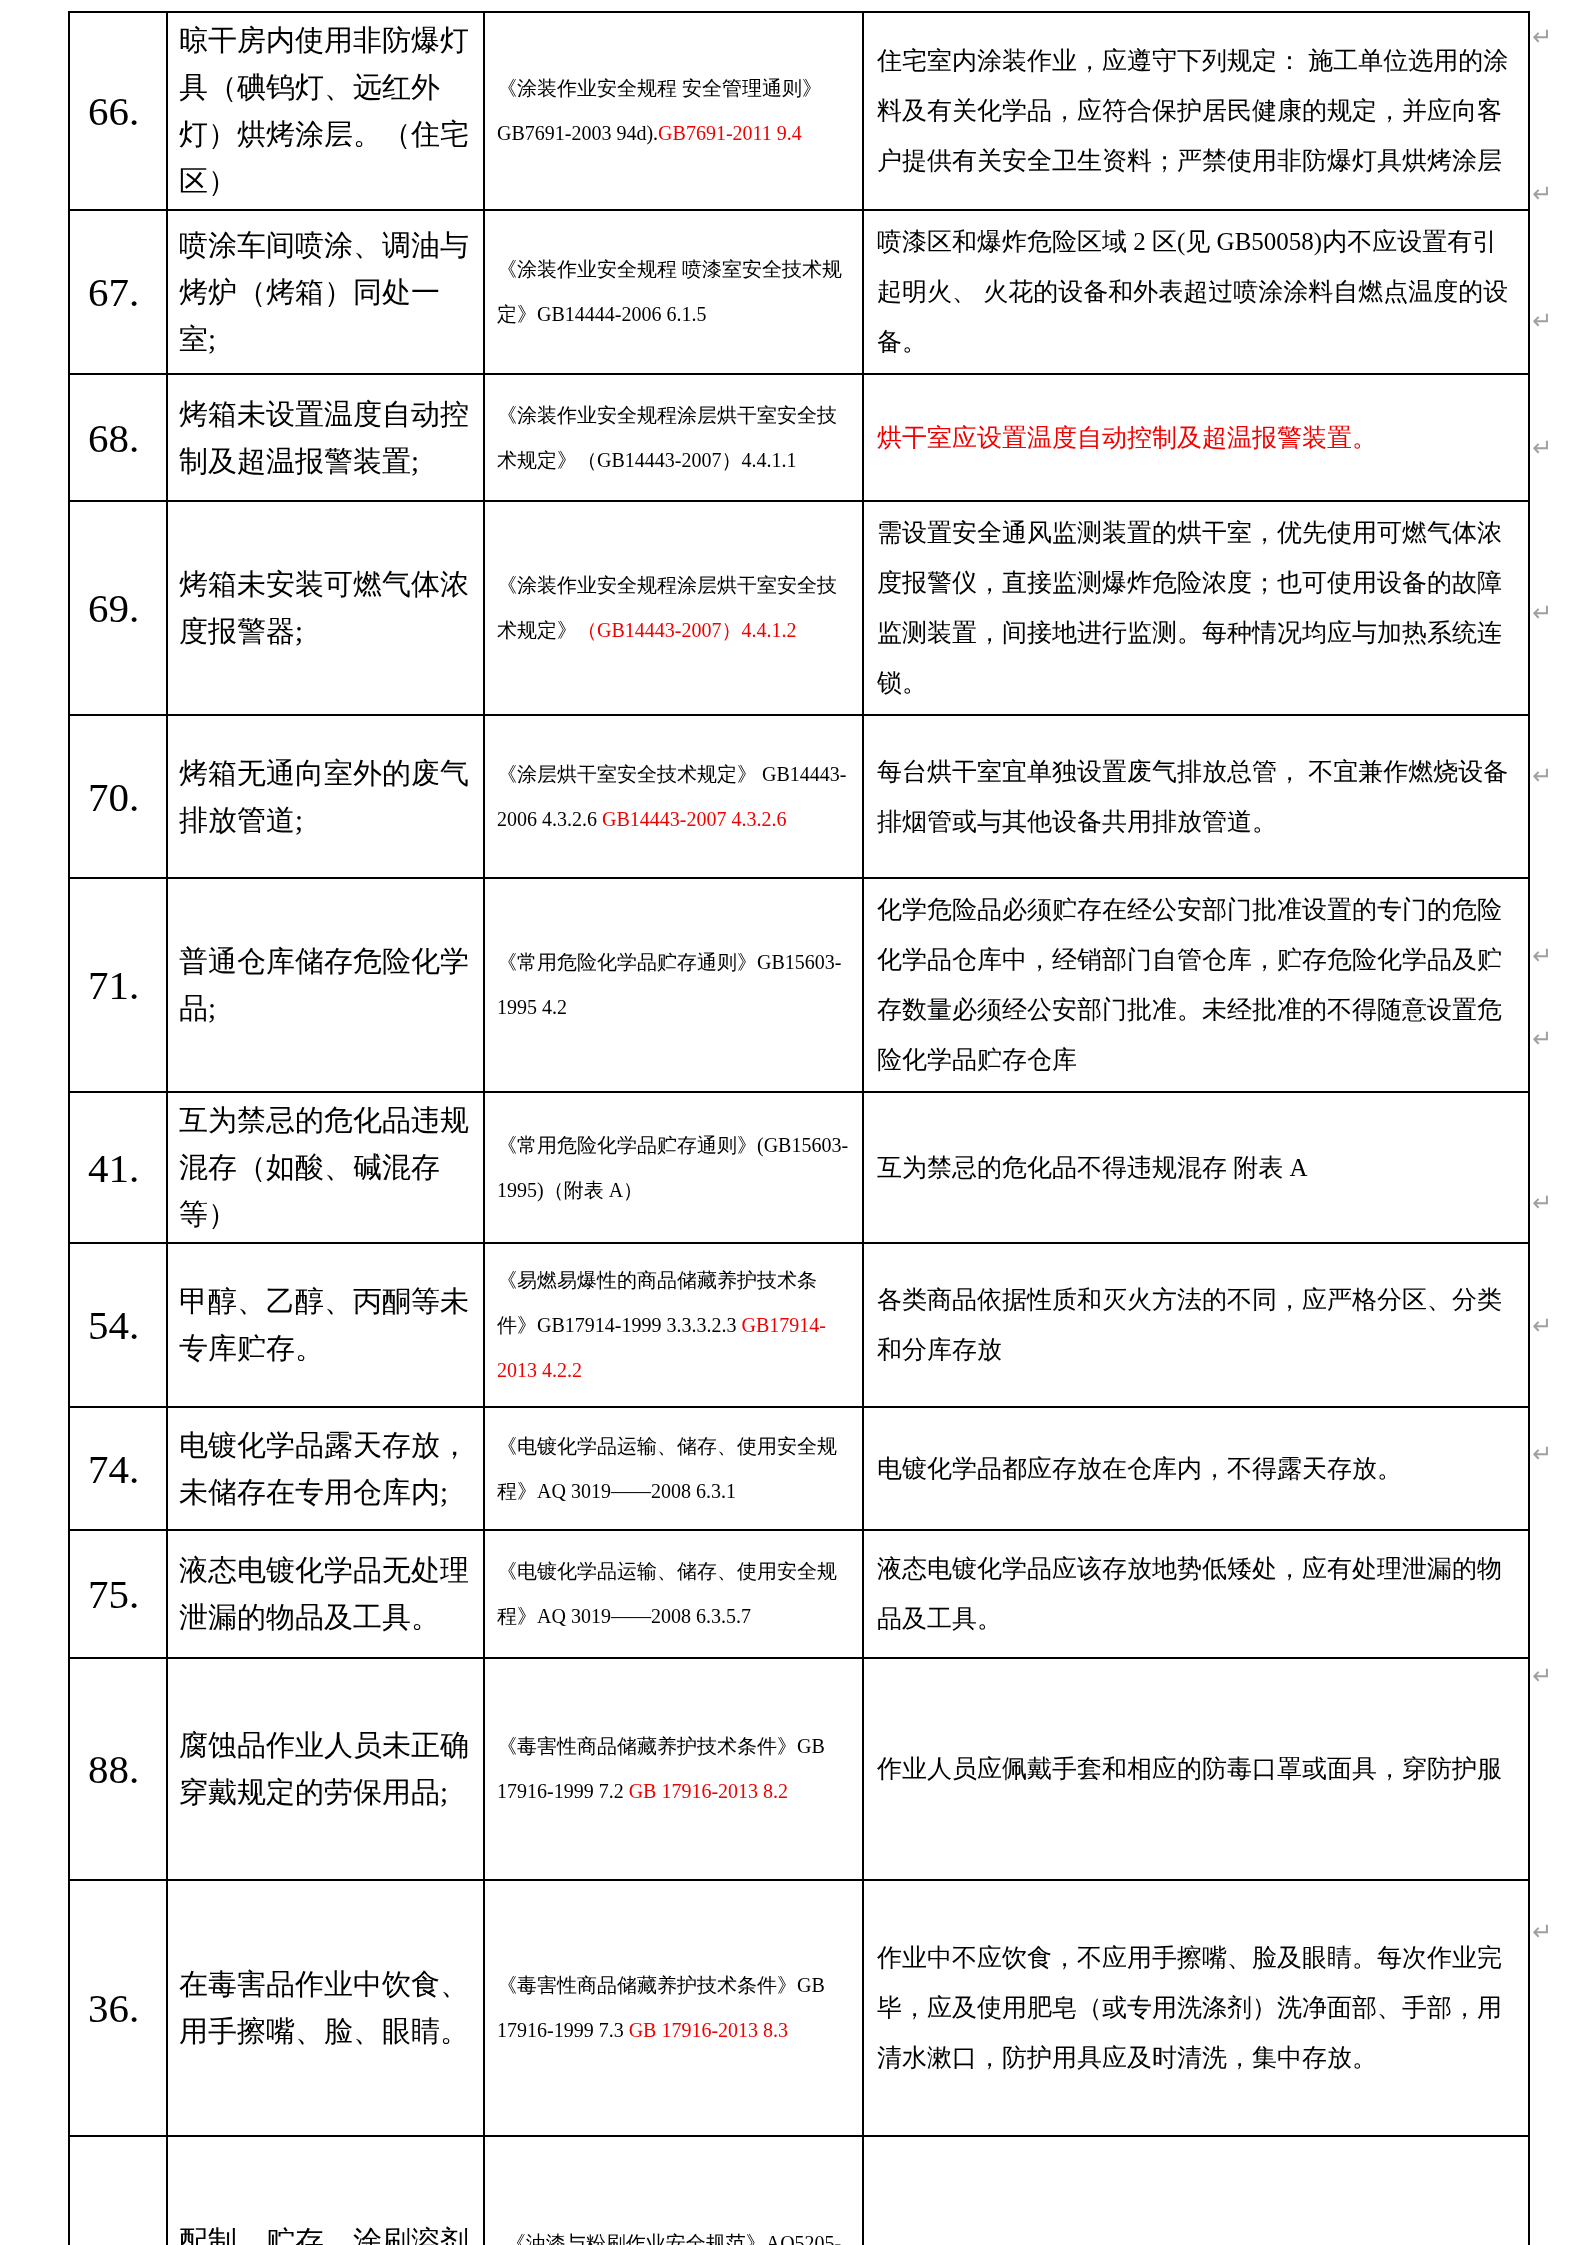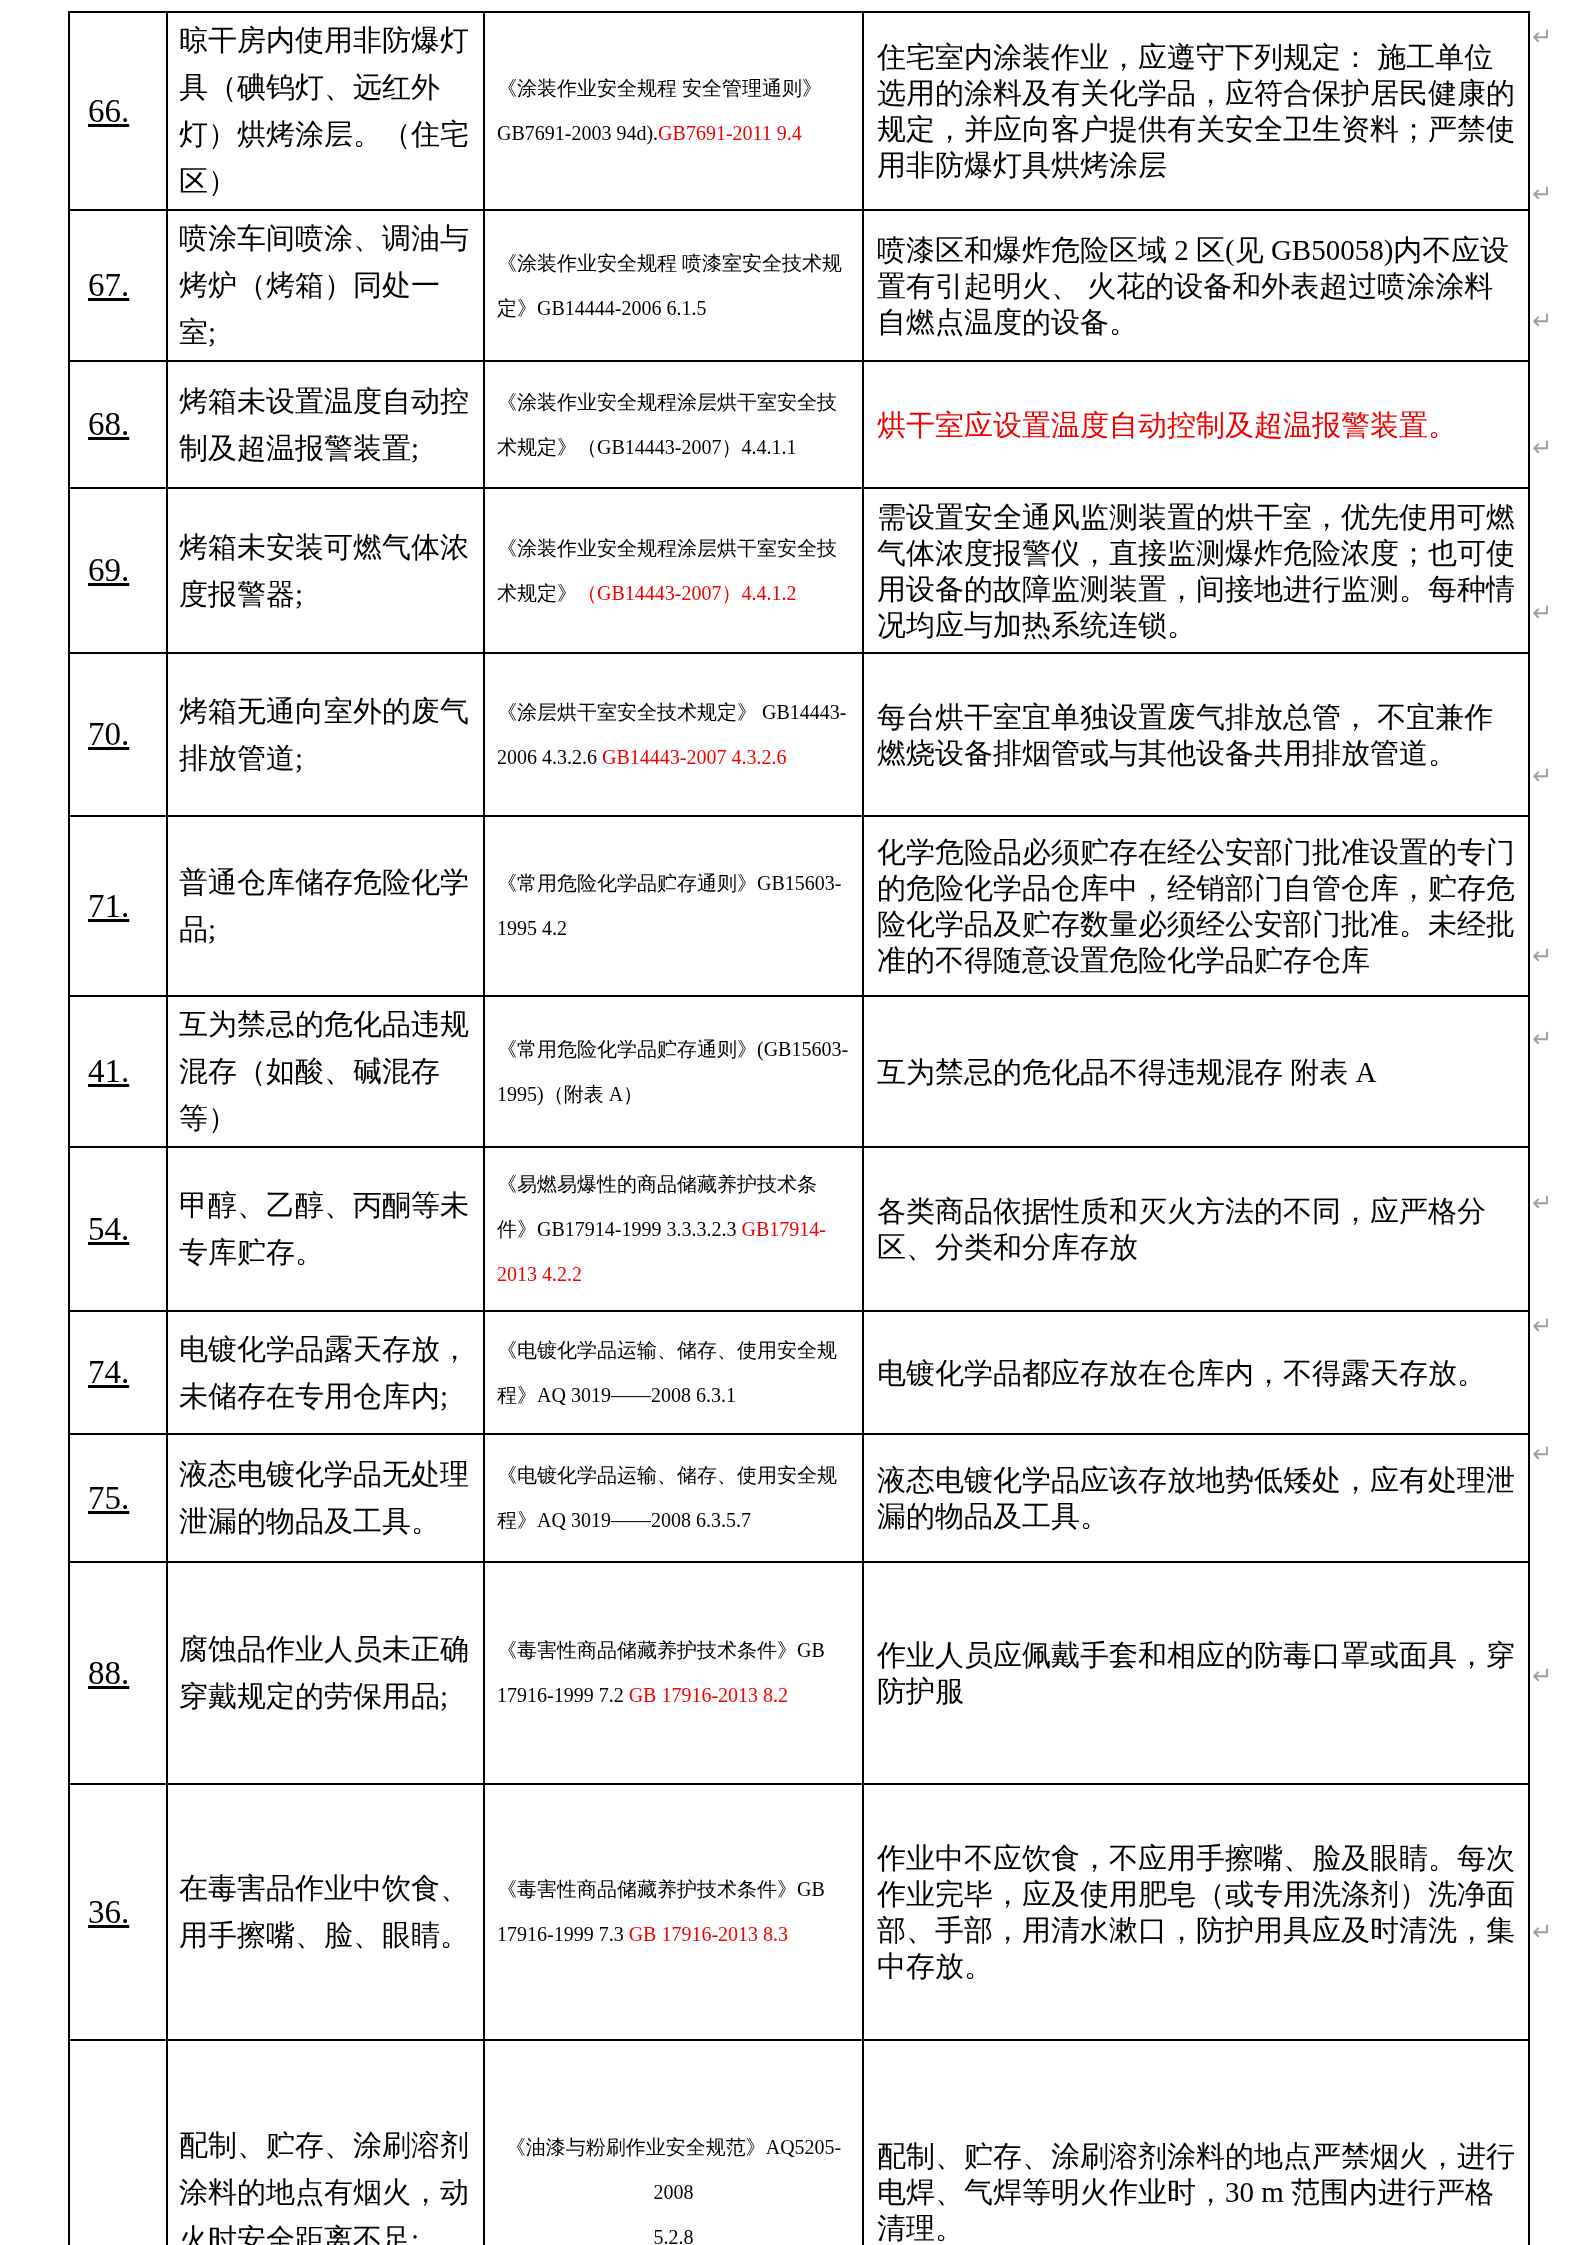--- a/index.html
+++ b/index.html
@@ -27,27 +27,27 @@
     width:1460px;
     border-collapse:collapse;
     table-layout:fixed;
   }
   table.doc-table td{
     border:2px solid var(--border);
     padding:0;
     vertical-align:middle;
     overflow:hidden;
   }
-  td.c1{font-size:33px;text-decoration:underline;}
+  td.c1{font-size:41px;}
   td.c1 .cellpad{padding-left:18px;}
   td.c2{font-size:29px;line-height:47px;}
   td.c2 .cellpad{padding:4px 6px 4px 11px;}
   td.c3{font-size:20px;line-height:45px;}
   td.c3 .cellpad{padding:2px 12px;}
-  td.c4{font-size:29px;line-height:36px;vertical-align:top;}
+  td.c4{font-size:25px;line-height:50px;vertical-align:top;}
   td.c4 .cellpad{padding:6px 10px 6px 13px;}
   td.valign-top{vertical-align:top;}
   td.valign-mid{vertical-align:middle;}
   td.align-center{text-align:center;}
   .cellpad{white-space:pre-line;word-break:normal;}
   span.red{color:var(--red);}
   .row-end-mark{
     position:absolute;
     left:1532px;
     color:var(--mark);

